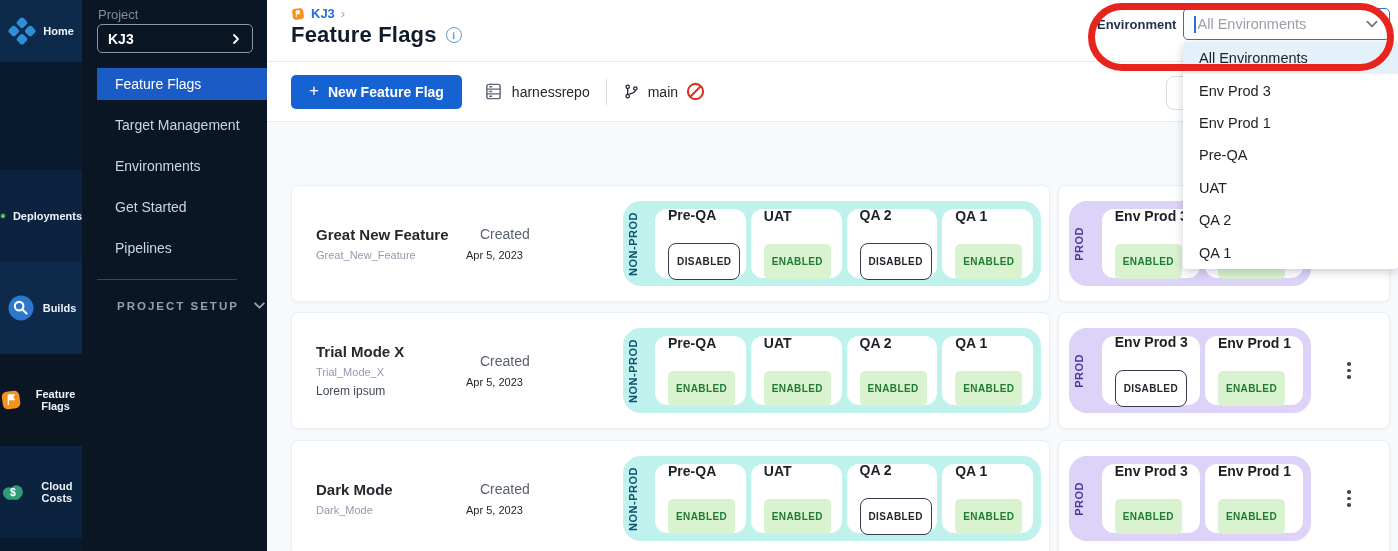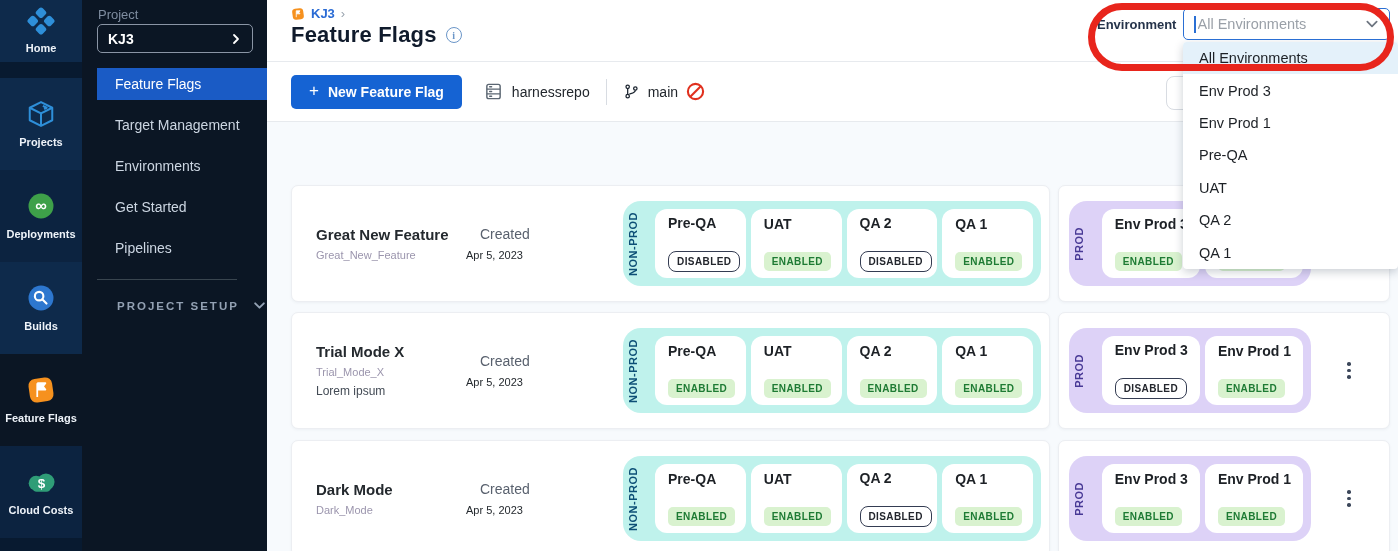--- a/index.html
+++ b/index.html
@@ -2,21 +2,21 @@
 <html><head>
 <meta charset="utf-8">
 <style>
   * { box-sizing: border-box; margin: 0; padding: 0; }
   html,body { width:1398px; height:551px; overflow:hidden; }
   body { font-family: "Liberation Sans", sans-serif; }
   .app { position:relative; width:1398px; height:551px; background:#f7fafd; overflow:hidden; }
 
   
   .rail { position:absolute; left:0; top:0; width:82px; height:551px; background:#081a30; z-index:10; }
-  .rail-item { position:absolute; left:0; width:82px; display:flex; flex-direction:column; align-items:center; justify-content:center; gap:7px; cursor:pointer; }
+  .rail-item { position:absolute; left:0; width:82px; display:flex; flex-direction:row; align-items:center; justify-content:center; gap:7px; cursor:pointer; }
   .rail-item .lbl { font-size:11px; font-weight:700; color:#eef3f9; text-align:center; line-height:1.1; }
   .ri-home { top:0; height:62px; background:#0e2a4b; }
   .ri-projects { top:78px; height:92px; background:#0e2a4b; }
   .ri-deployments { top:170px; height:92px; background:#0c2340; }
   .ri-builds { top:262px; height:92px; background:#0e2a4b; }
   .ri-flags { top:354px; height:92px; background:#0b1624; }
   .ri-cloud { top:446px; height:92px; background:#0c2340; }
 
   
   .sidebar2 { position:absolute; left:82px; top:0; width:185px; height:551px; background:#0b1624; z-index:9; }
@@ -78,21 +78,21 @@
   .env-group { height:85px; border-radius:18px; display:flex; align-items:center; padding:0 8px 0 4px; gap:5px; }
   .env-group.nonprod { width:418px; background:#bff2ec; }
   .env-group.prod { width:242px; background:#ddd2f7; margin-left:10px; }
   .vlabel { writing-mode:vertical-rl; transform:rotate(180deg); font-size:11px; font-weight:800; letter-spacing:.5px; width:24px; text-align:center; }
   .vlabel.np { color:#0d4f76; }
   .vlabel.pr { color:#473895; }
   .env-card { background:#ffffff; border-radius:12px; height:69px; display:flex; flex-direction:column; justify-content:center; padding-left:13px; cursor:pointer; }
   .env-card.w4 { width:94px; }
   .env-card.w2 { width:99px; }
   .env-name { font-size:14px; font-weight:600; color:#1d2126; }
-  .badge { display:inline-flex; align-items:center; margin-top:20px; font-size:10px; font-weight:700; letter-spacing:.4px; border-radius:5px; padding:4px 8px; align-self:flex-start; }
+  .badge { display:inline-flex; align-items:center; margin-top:20px; font-size:10px; font-weight:700; letter-spacing:.4px; border-radius:5px; padding:12px 8px; align-self:flex-start; }
   .badge.on { background:#d9f2cf; color:#1e7b34; }
   .badge.off { background:#ffffff; color:#23262d; border:1.5px solid #343c52; border-radius:8px; }
   .kebab { margin-left:30px; display:flex; flex-direction:column; gap:3px; cursor:pointer; padding:6px; }
   .kebab span { width:3.5px; height:3.5px; border-radius:50%; background:#3c475a; }
 
   svg { display:block; }
 </style>
 </head>
 <body>
 
@@ -102,28 +102,20 @@
     <div class="rail-item ri-home">
       <svg width="28" height="28" viewBox="0 0 24 24">
           <g fill="#2e8fd9" transform="rotate(45 12 12)">
             <rect x="3.2" y="3.2" width="7.6" height="7.6" rx="2.2"></rect>
             <rect x="13.2" y="3.2" width="7.6" height="7.6" rx="2.2"></rect>
             <rect x="3.2" y="13.2" width="7.6" height="7.6" rx="2.2"></rect>
             <rect x="13.2" y="13.2" width="7.6" height="7.6" rx="2.2"></rect>
           </g>
         </svg>
       <div class="lbl">Home</div>
-    </div>
-    <div class="rail-item ri-projects">
-      <svg width="30" height="30" viewBox="0 0 24 24" fill="none" stroke="#2e8fd9" stroke-width="1.6" stroke-linejoin="round">
-          <path d="M12 2.5 21 7v10l-9 4.5L3 17V7z"></path>
-          <path d="M3 7l9 4.5L21 7M12 11.5V21.5"></path>
-          <path d="M13.5 5.5l3 1.5-2 1"></path>
-        </svg>
-      <div class="lbl">Projects</div>
     </div>
     <div class="rail-item ri-deployments">
       <svg width="30" height="30" viewBox="0 0 24 24">
           <circle cx="12" cy="12" r="10" fill="#3ea049"></circle>
           <text x="12" y="16" text-anchor="middle" font-size="13" font-weight="bold" fill="#ffffff">∞</text>
         </svg>
       <div class="lbl">Deployments</div>
     </div>
     <div class="rail-item ri-builds">
       <svg width="30" height="30" viewBox="0 0 24 24">

